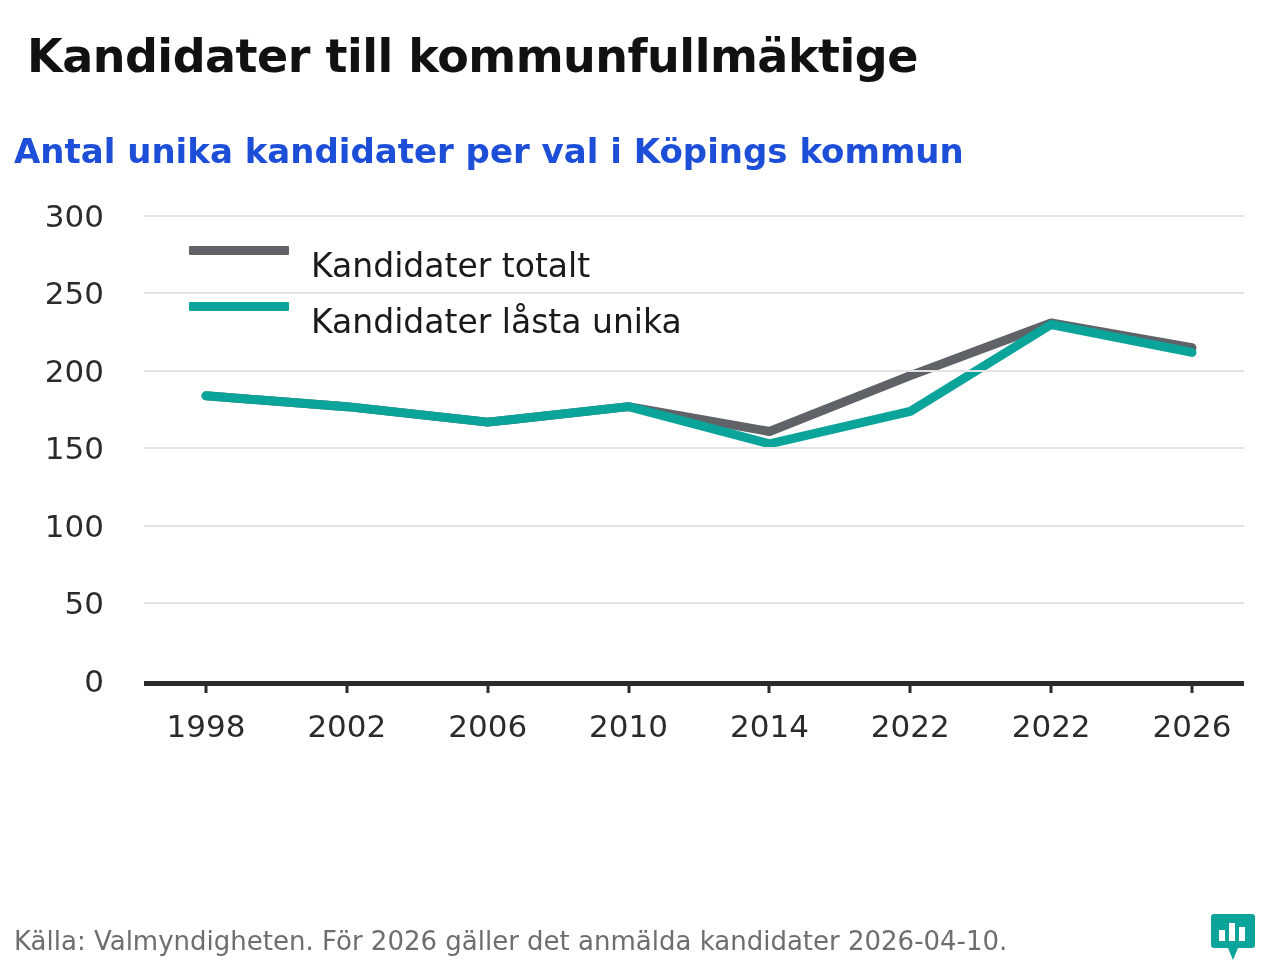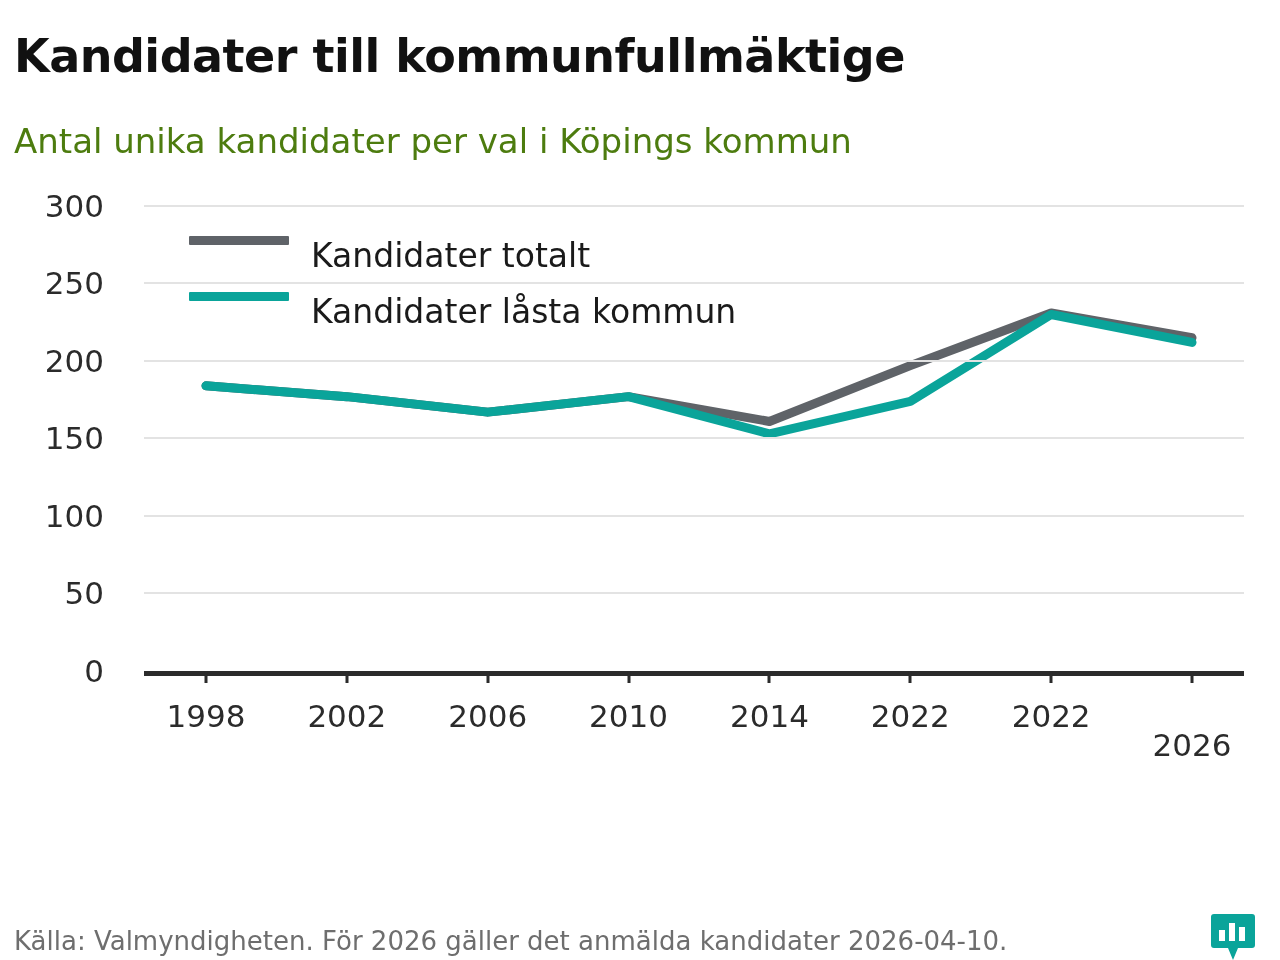--- a/index.html
+++ b/index.html
@@ -19,30 +19,30 @@
     position: relative;
     width: 1280px;
     height: 960px;
     box-sizing: border-box;
     padding: 0 14px;
   }
   .title {
     font-size: 46px;
     font-weight: bold;
     letter-spacing: -0.5px;
-    margin: 30px 0 0 0;
+    margin: 30px 0 0 13px;
     line-height: 1.15;
     color: #111111;
   }
   .subtitle {
     font-size: 34px;
-    font-weight: normal;
-    margin: 38px 0 0 0;
+    font-weight: bold;
+    margin: 48px 0 0 0;
     line-height: 1.2;
-    color: #4d7c0f;
+    color: #1d4ed8;
   }
 
   
   .chart-wrap {
     position: relative;
     margin-top: 26px;
     width: 1252px;
     height: 500px;
   }
   .plot {
@@ -191,31 +191,31 @@
         <div class="xtick" style="left: 343.714px;">2006</div>
         <div class="tickmark" style="left: 484.571px; top: 465px;"></div>
         <div class="xtick" style="left: 484.571px;">2010</div>
         <div class="tickmark" style="left: 625.429px; top: 465px;"></div>
         <div class="xtick" style="left: 625.429px;">2014</div>
         <div class="tickmark" style="left: 766.286px; top: 465px;"></div>
         <div class="xtick" style="left: 766.286px;">2022</div>
         <div class="tickmark" style="left: 907.143px; top: 465px;"></div>
         <div class="xtick" style="left: 907.143px;">2022</div>
         <div class="tickmark" style="left: 1048px; top: 465px;"></div>
-        <div class="xtick" style="left: 1048px; margin-top: 29px;">2026</div>
+        <div class="xtick" style="left: 1048px;">2026</div>
       </div>
 
     <div class="legend">
       <div class="legend-row">
         <span class="legend-swatch" id="sw0" style="background: rgb(95, 99, 104);"></span>
         <span class="legend-label">Kandidater totalt</span>
       </div>
       <div class="legend-row">
         <span class="legend-swatch" id="sw1" style="background: rgb(10, 164, 154);"></span>
-        <span class="legend-label">Kandidater låsta kommun</span>
+        <span class="legend-label">Kandidater låsta unika</span>
       </div>
     </div>
   </div>
 
   <div class="footer">
     <div class="source">Källa: Valmyndigheten. För 2026 gäller det anmälda kandidater 2026-04-10.</div>
     <div class="brand">
       <span class="brand-mark">
         <svg width="46" height="50" viewBox="0 0 46 50">
           <path d="M4 2 H42 A3 3 0 0 1 45 5 V33 A3 3 0 0 1 42 36 H28 L23 48 L18 36 H4 A3 3 0 0 1 1 33 V5 A3 3 0 0 1 4 2 Z" fill="#0aa49a"></path>

